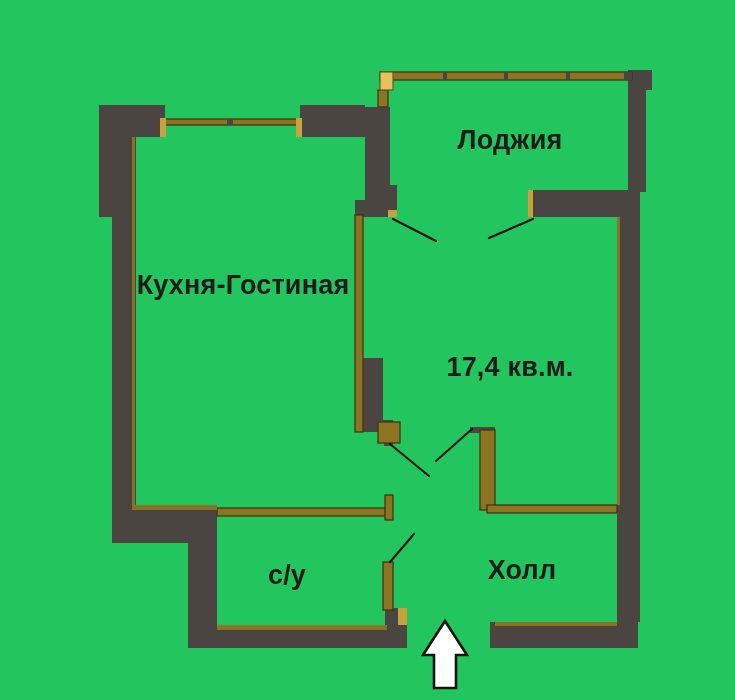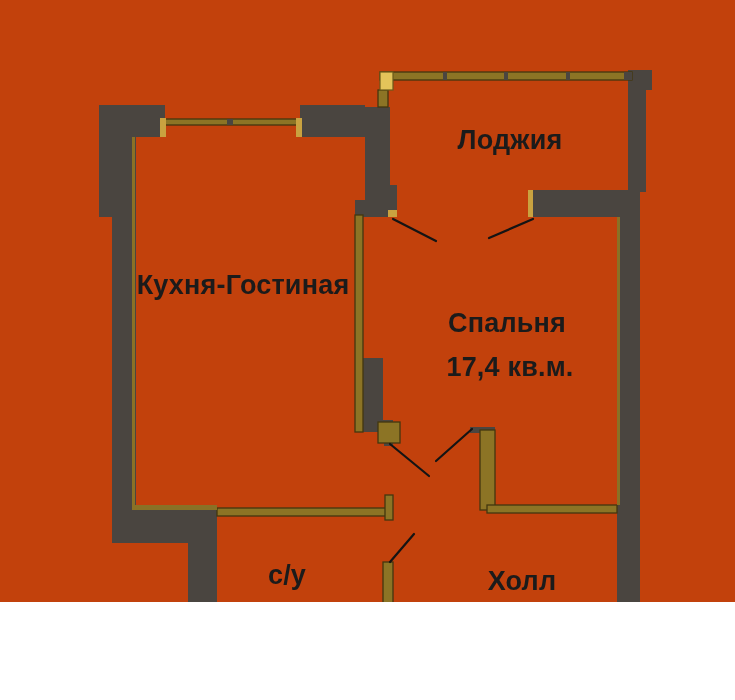--- a/index.html
+++ b/index.html
@@ -4,22 +4,22 @@
 <style>
   html, body {
     margin: 0;
     padding: 0;
     background: #ffffff;
     font-family: "Liberation Sans", sans-serif;
   }
   .plan-wrap {
     position: relative;
     width: 735px;
-    height: 602px;
-    background: #c2410c;
+    height: 700px;
+    background: #22c55e;
     overflow: hidden;
   }
   .plan-wrap svg {
     position: absolute;
     left: 0;
     top: 0;
   }
   .walls-thin rect {
     stroke: #43370f;
     stroke-width: 1.3;
@@ -128,20 +128,19 @@
       <line x1="390" y1="562" x2="414" y2="534"></line>
     </g>
 
     <polygon id="entrance-arrow" points="445,621 467,655 456,655 456,688 434,688 434,655 423,655" stroke="#141414"></polygon>
   </svg>
 
   <div class="room-label" style="left:510px; top:140px;">Лоджия</div>
 
   <div class="room-label" style="left:243px; top:285px;">Кухня-Гостиная</div>
 
-  <div class="room-label" style="left:507px; top:323px;">Спальня</div>
   <div class="room-label" style="left:510px; top:367px;">17,4 кв.м.</div>
 
   <div class="room-label" style="left:287px; top:575px;">с/у</div>
 
-  <div class="room-label" style="left:522px; top:570px;margin-top:11px;">Холл</div>
+  <div class="room-label" style="left:522px; top:570px;">Холл</div>
 
 </div>
 
 </body></html>

